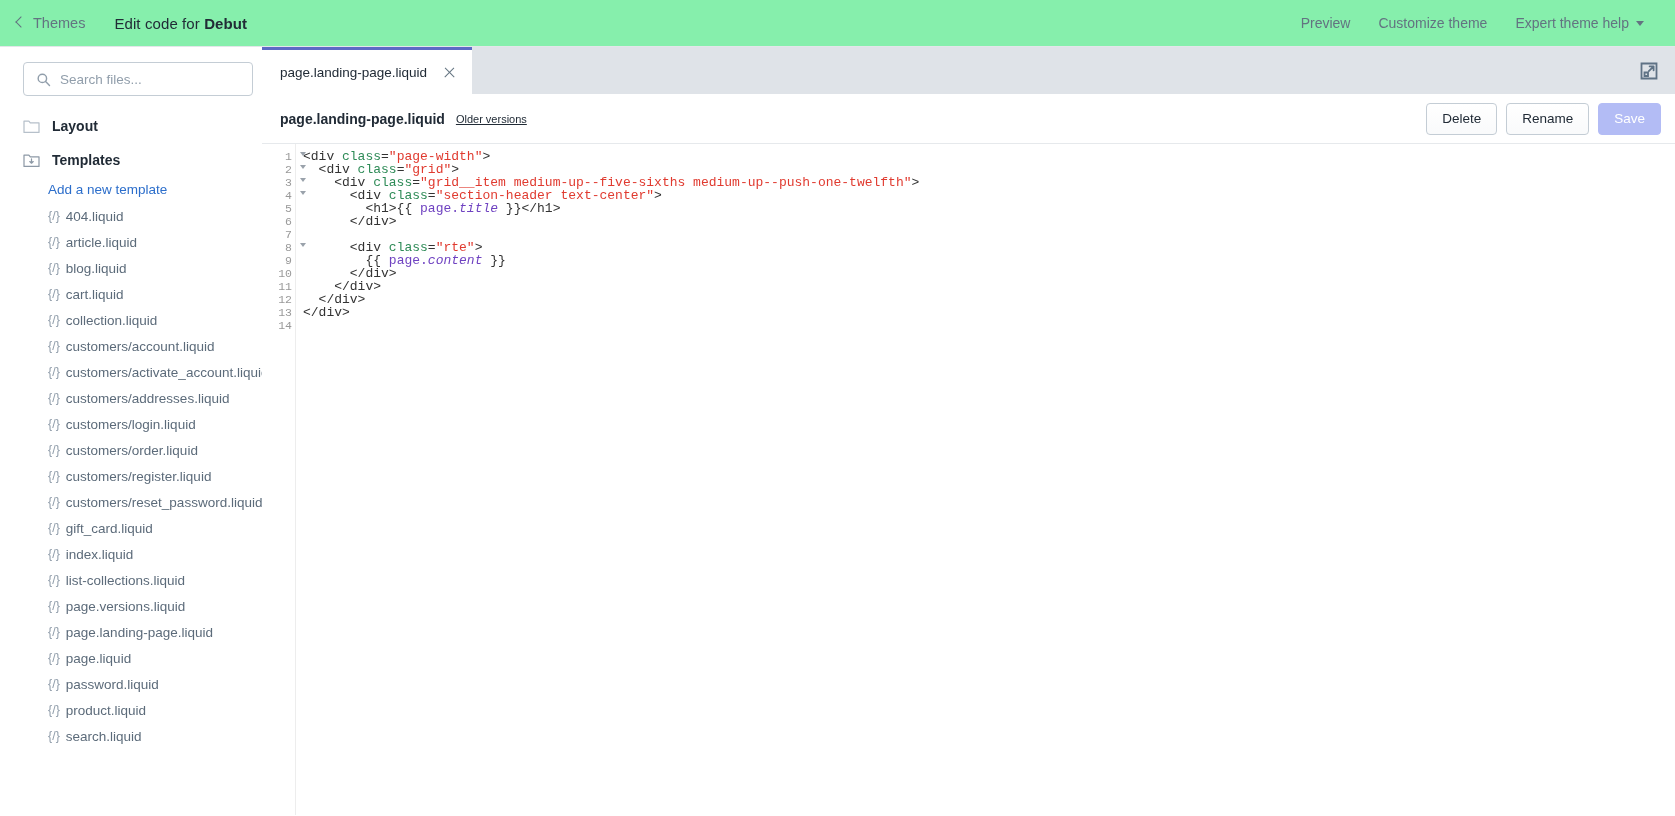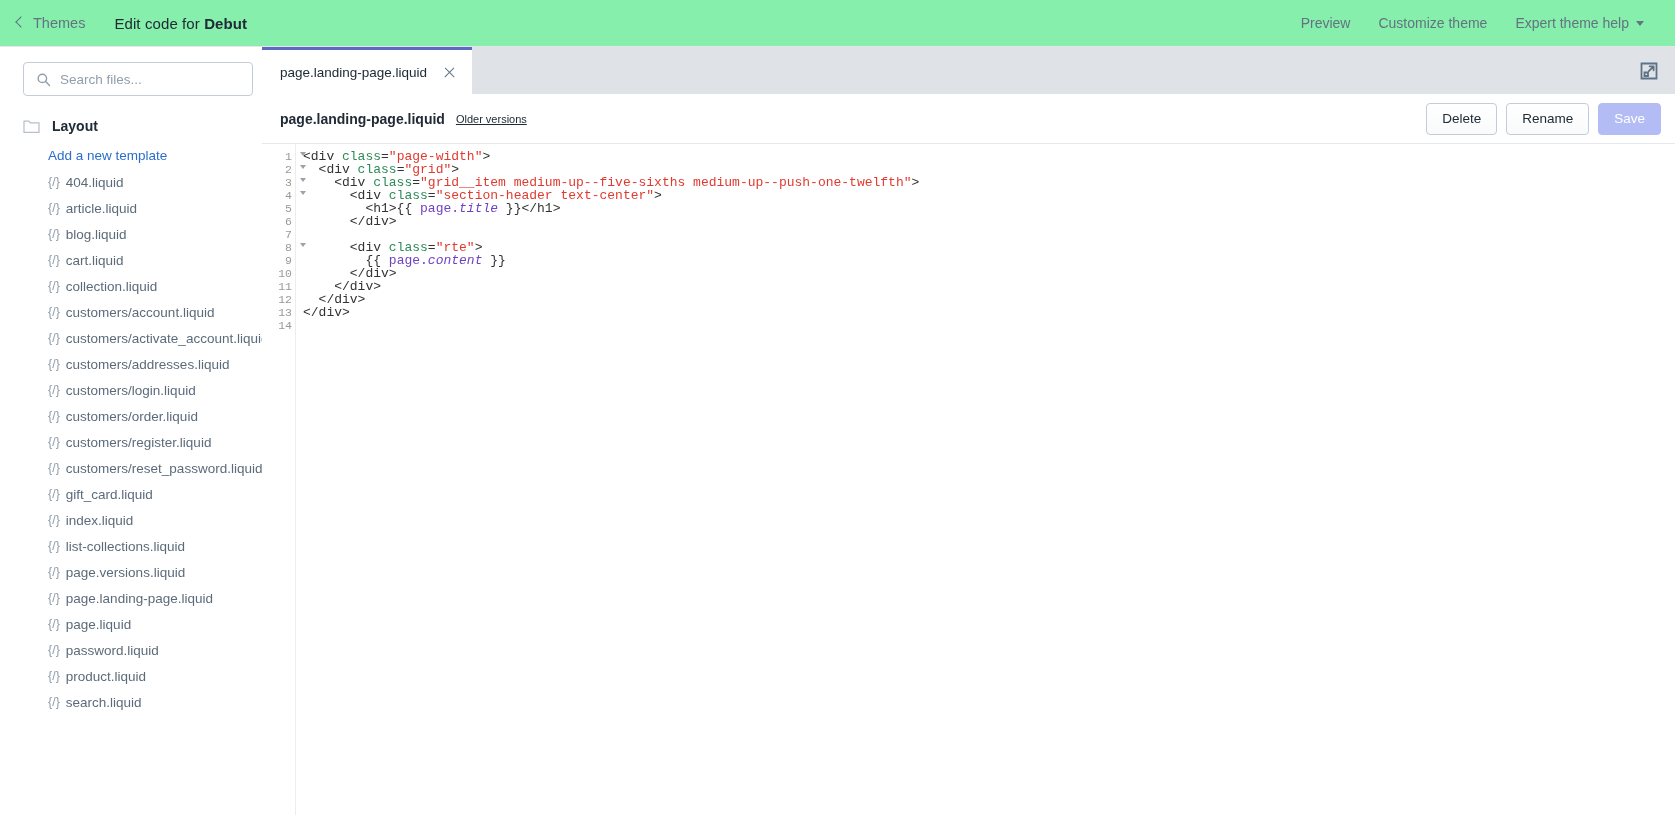--- a/index.html
+++ b/index.html
@@ -368,20 +368,27 @@
 
   <div class="tree">
 
     <div class="tree-folder">
       <svg class="folder-icon" viewBox="0 0 18 16">
         <path d="M1 2.2h5.2l1.5 1.9H17v10.2H1z" fill="none" stroke="#b6c0ca" stroke-width="1.3" stroke-linejoin="round"></path>
       </svg>
       <span class="tree-folder-label">Layout</span>
     </div>
 
+    <div class="tree-folder">
+      <svg class="folder-icon" viewBox="0 0 18 16">
+        <path d="M1 2.2h5.2l1.5 1.9H17v10.2H1z" fill="none" stroke="#8d99a6" stroke-width="1.3" stroke-linejoin="round"></path>
+        <path d="M9 6.3v4.4M7.2 9.1L9 10.9l1.8-1.8" fill="none" stroke="#8d99a6" stroke-width="1.3" stroke-linecap="round" stroke-linejoin="round"></path>
+      </svg>
+      <span class="tree-folder-label">Templates</span>
+    </div>
 
     <div class="tree-link">Add a new template</div>
 
     <div class="tree-file">
         <span class="file-glyph">{/}</span>
         <span class="file-name">404.liquid</span>
       </div>
     <div class="tree-file">
         <span class="file-glyph">{/}</span>
         <span class="file-name">article.liquid</span>

